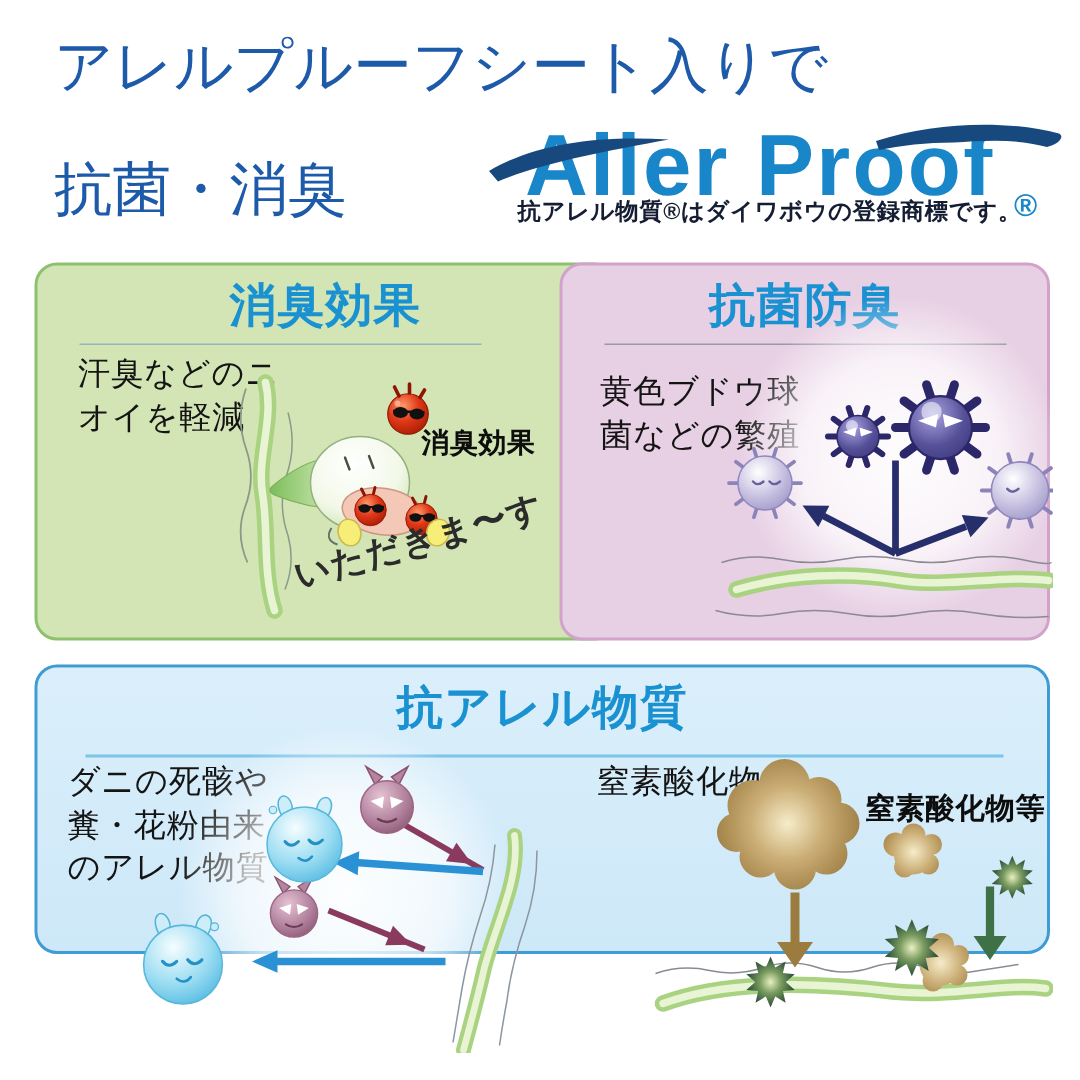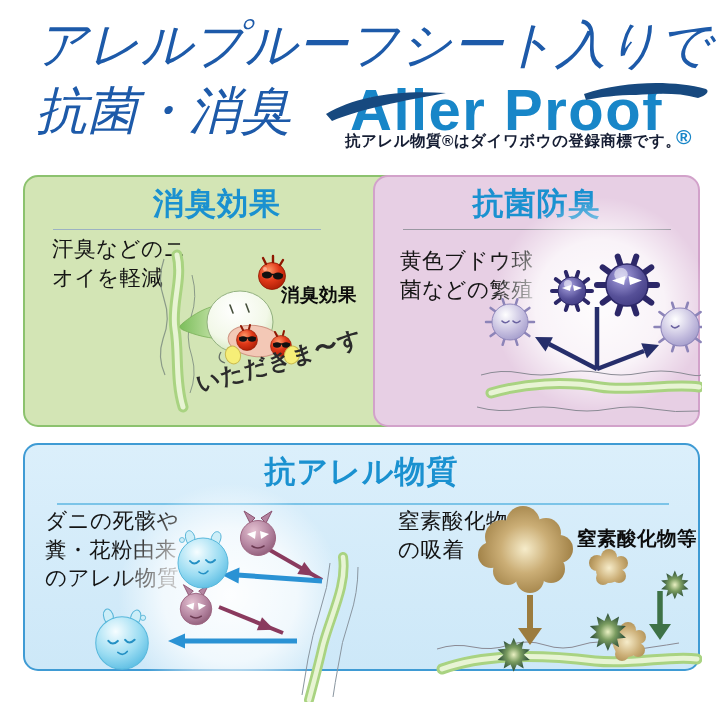--- a/index.html
+++ b/index.html
@@ -4,52 +4,52 @@
 <style>
   html,body{margin:0;padding:0;}
   body{
     width:720px;height:720px;position:relative;overflow:hidden;background:#ffffff;
     font-family:"Liberation Sans","DejaVu Sans",sans-serif;
   }
   .abs{position:absolute;}
   
   .main-title{
     position:absolute;left:36px;white-space:nowrap;
-    font-size:51px;line-height:58px;color:#1d5aa9;font-weight:normal;letter-spacing:0px;font-style:italic;
+    font-size:39px;line-height:58px;color:#1d5aa9;font-weight:normal;letter-spacing:0px;
   }
   .tm-note{
     position:absolute;left:345px;top:131px;font-size:15.5px;font-weight:bold;color:#151d33;
     white-space:nowrap;letter-spacing:0.5px;
   }
   
   .panel{position:absolute;box-sizing:border-box;border-radius:15px;}
   .panel-green{left:23px;top:175px;width:388px;height:252px;background:#d3e5b5;border:2.5px solid #8cc26e;}
   .panel-pink{left:373px;top:175px;width:327px;height:252px;background:#e7cfe4;border:2.5px solid #d2a2ca;}
-  .panel-blue{left:23px;top:443px;width:677px;height:228px;background:linear-gradient(#dbeffb,#cde8f8);border:2px solid #3f9bd4;}
+  .panel-blue{left:23px;top:443px;width:677px;height:193px;background:linear-gradient(#dbeffb,#cde8f8);border:2px solid #3f9bd4;}
   .panel-title{
     position:absolute;left:0;right:0;top:6px;text-align:center;
     font-size:31px;font-weight:bold;color:#1a91d0;letter-spacing:1px;
   }
   .underline{position:absolute;height:0;border-top:1.5px solid #9cb2c2;}
   .panel-desc{
     position:absolute;font-size:21.5px;line-height:28.5px;color:#141414;letter-spacing:0.5px;white-space:nowrap;
   }
   .bold-label{position:absolute;font-size:18.5px;font-weight:bold;color:#0d0d0d;white-space:nowrap;letter-spacing:0.5px;}
   .speech{
     position:absolute;left:172px;top:192px;width:160px;
     font-size:23px;font-weight:bold;color:#2b2b2b;white-space:nowrap;
     transform:rotate(-16deg);transform-origin:left center;letter-spacing:1px;
   }
   .ill{position:absolute;left:0;top:0;}
 </style>
 </head>
 <body>
 
 <div class="main-title" style="top:16px">アレルプルーフシート入りで</div>
-<div class="main-title" style="top:82px">抗菌・消臭</div>
+<div class="main-title" style="top:98px">抗菌・消臭</div>
 
 <svg class="abs" style="left:324px;top:74px" width="388" height="76" viewBox="0 0 388 76">
   <text x="26" y="56" font-size="58" font-weight="bold" letter-spacing="1.5" fill="#1886c8" font-family="Liberation Sans, DejaVu Sans, sans-serif">Aller Proof</text>
   <path d="M2,40 C32,22 74,16 122,19 C78,27 36,35 8,47 Z" fill="#17497f"></path>
   <path d="M260,20 C300,7 348,6 382,15 C386,17 382,22 374,24 C352,18 330,20 312,21 C294,21 276,23 262,26 Z" fill="#17497f"></path>
   <text x="352" y="70" font-size="21" font-weight="bold" fill="#1886c8">®</text>
 </svg>
 <div class="tm-note">抗アレル物質®はダイワボウの登録商標です。</div>
 
 <div class="panel panel-green">
@@ -241,21 +241,20 @@
 <div class="panel panel-blue">
   <div class="panel-title">抗アレル物質</div>
   <div class="underline" style="left:32px;top:58px;width:612px;border-top-width:2px;border-color:#7cc4e8"></div>
   <div class="panel-desc" style="left:20px;top:62px">
     <div>ダニの死骸や</div>
     <div>糞・花粉由来</div>
     <div>のアレル物質</div>
   </div>
   <div class="panel-desc" style="left:373px;top:62px">
     <div>窒素酸化物等</div>
-    <div>の吸着</div>
   </div>
   <div class="bold-label" style="left:552px;top:80px;font-size:19.5px">窒素酸化物等</div>
 
   <svg class="ill" width="677" height="257" viewBox="0 0 677 257">
     <defs>
       <radialGradient id="gGlow2" cx="0.5" cy="0.5" r="0.5">
         <stop offset="0%" stop-color="#ffffff" stop-opacity="0.95"></stop>
         <stop offset="60%" stop-color="#ffffff" stop-opacity="0.7"></stop>
         <stop offset="100%" stop-color="#ffffff" stop-opacity="0"></stop>
       </radialGradient>

